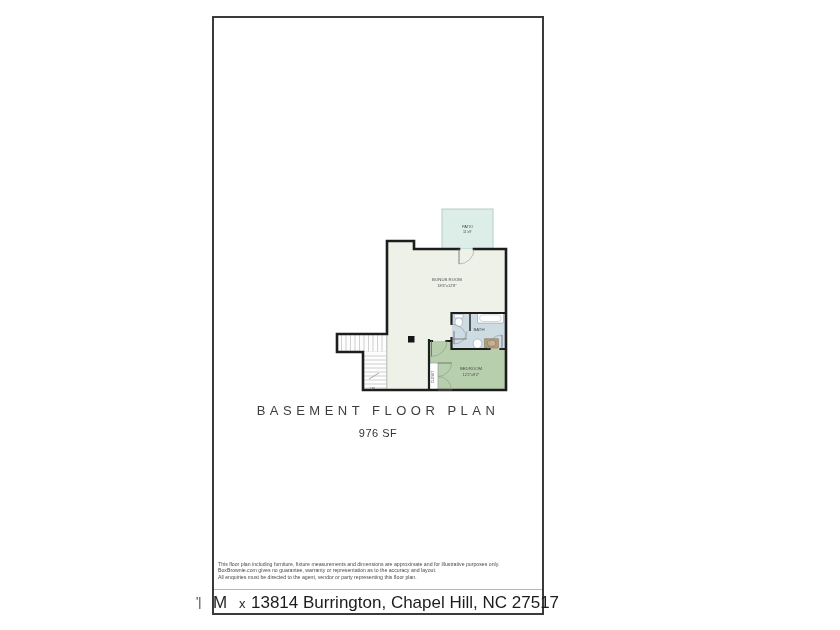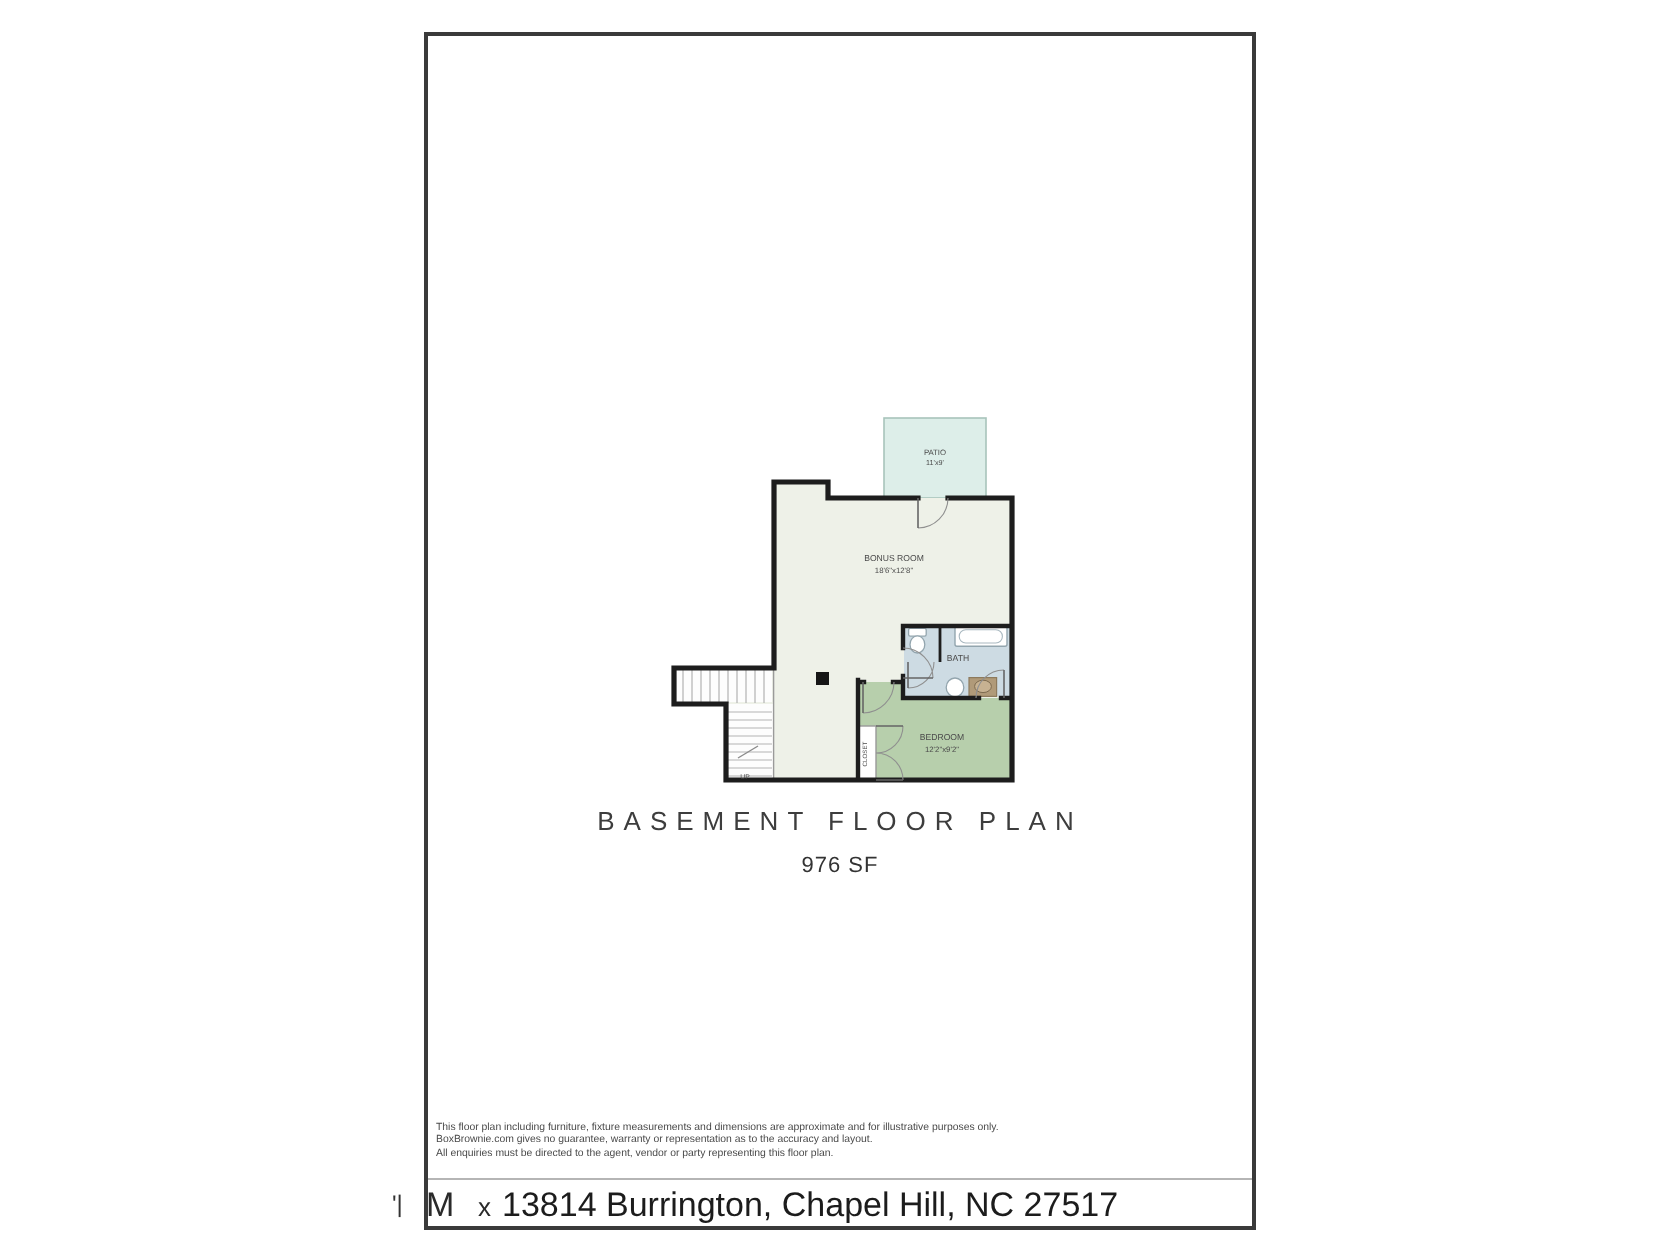--- a/index.html
+++ b/index.html
@@ -1,21 +1,21 @@
 <!DOCTYPE html>
 <html><head>
 <meta charset="utf-8">
 <style>
   html,body{margin:0;padding:0;background:#ffffff;}
   #stage{
     position:relative;width:840px;height:630px;background:#ffffff;
     font-family:"Liberation Sans",sans-serif;overflow:hidden;
   }
   .page{
-    position:absolute;left:212px;top:16px;width:416px;height:599px;
+    position:absolute;left:212px;top:16px;width:332px;height:599px;
     border:2px solid #3a3a3a;box-sizing:border-box;background:#ffffff;
   }
   .plan-svg{position:absolute;left:116px;top:187px;width:180px;height:190px;}
   .plan-title{
     position:absolute;left:0;top:385px;width:100%;text-align:center;
     font-size:13px;letter-spacing:4.5px;color:#3d3d3d;white-space:nowrap;
   }
   .plan-area{
     position:absolute;left:0;top:409px;width:100%;text-align:center;
     font-size:11px;letter-spacing:.5px;color:#333;

